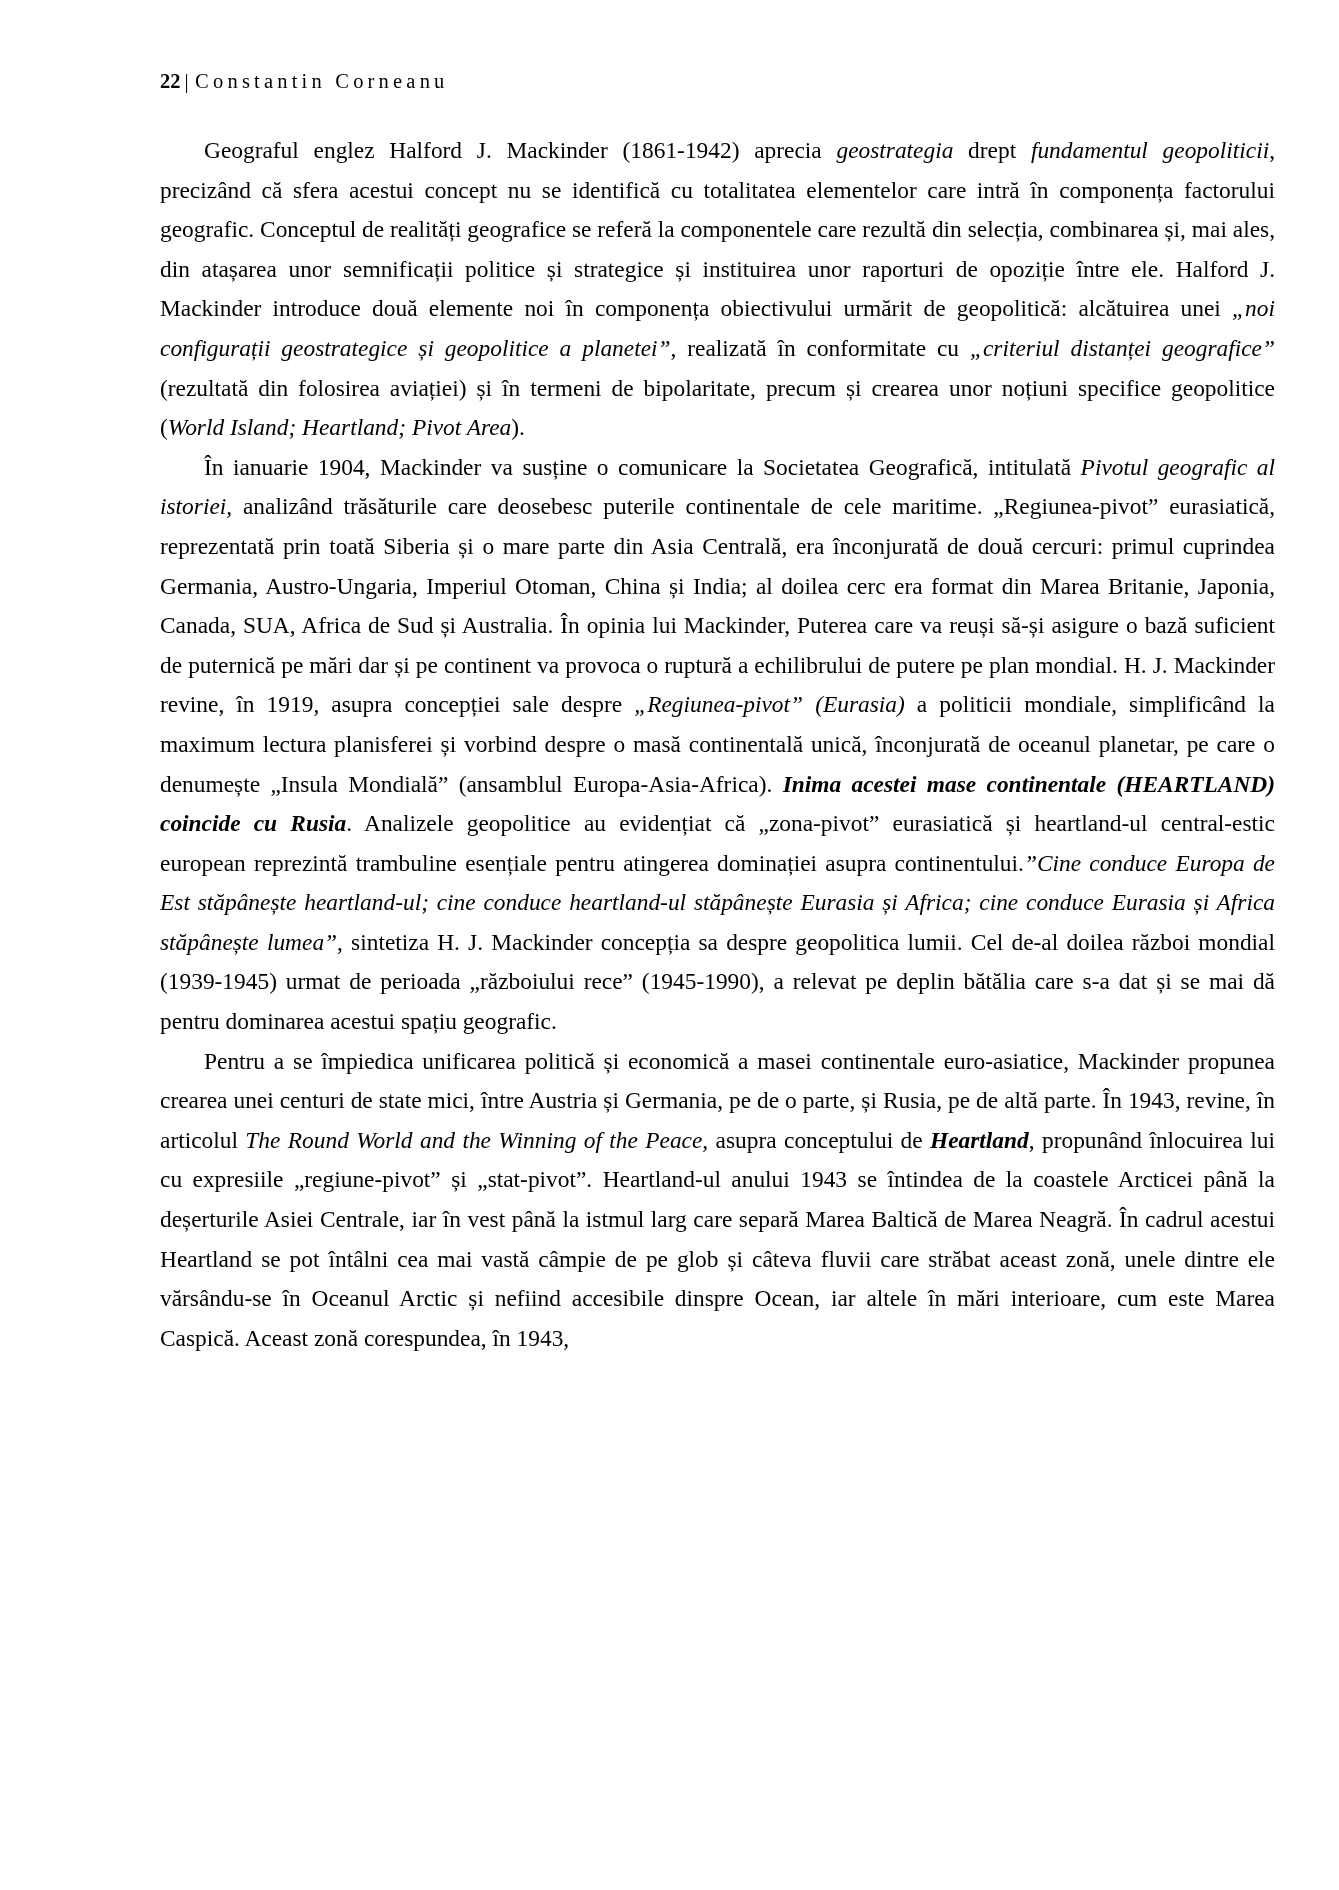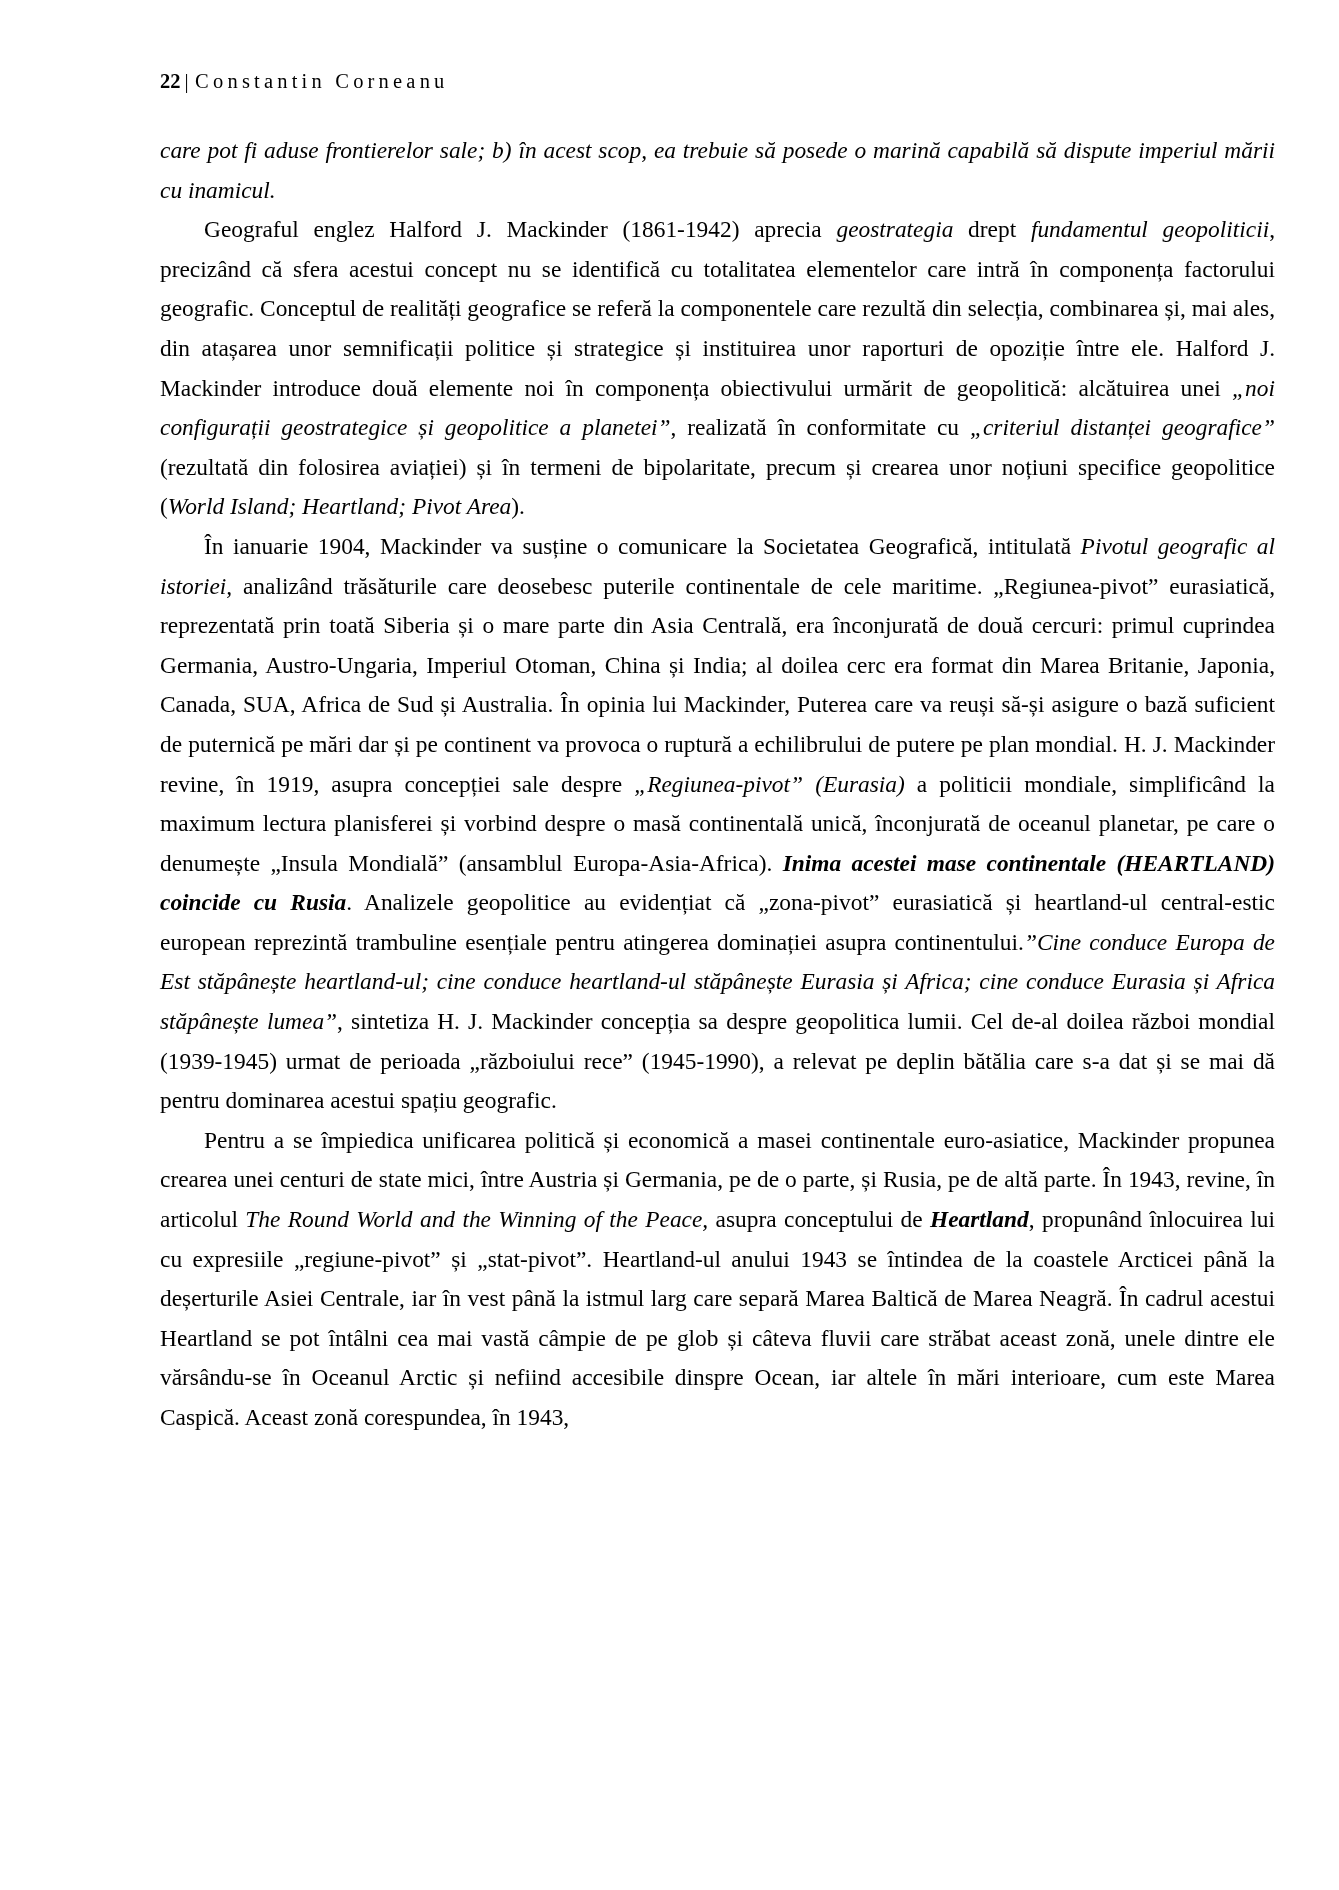--- a/index.html
+++ b/index.html
@@ -62,21 +62,20 @@
 <body>
 
 <div class="page">
 
   <div class="header">
     <span class="pagenum">22</span><span class="sep">|</span><span class="author">Constantin Corneanu</span>
   </div>
 
   <div class="body-text">
 
-    <p><span class="it">care pot fi aduse frontierelor sale; b) în acest scop, ea trebuie să posede o marină capabilă să dispute imperiul mării cu inamicul.</span></p>
 
     <p class="indent"><span>Geograful englez Halford J. Mackinder (1861-1942) aprecia </span><span class="it">geostrategia</span><span> drept </span><span class="it">fundamentul geopoliticii</span><span>, precizând că sfera acestui concept nu se identifică cu totalitatea elementelor care intră în componența factorului geografic. Conceptul de realități geografice se referă la componentele care rezultă din selecția, combinarea și, mai ales, din atașarea unor semnificații politice și strategice și instituirea unor raporturi de opoziție între ele. Halford J. Mackinder introduce două elemente noi în componența obiectivului urmărit de geopolitică: alcătuirea unei </span><span class="it">„noi configurații geostrategice și geopolitice a planetei”</span><span>, realizată în conformitate cu </span><span class="it">„criteriul distanței geografice”</span><span> (rezultată din folosirea aviației) și în termeni de bipolaritate, precum și crearea unor noțiuni specifice geopolitice (</span><span class="it">World Island; Heartland; Pivot Area</span><span>).</span></p>
 
     <p class="indent"><span>În ianuarie 1904, Mackinder va susține o comunicare la Societatea Geografică, intitulată </span><span class="it">Pivotul geografic al istoriei,</span><span> analizând trăsăturile care deosebesc puterile continentale de cele maritime. „Regiunea-pivot” eurasiatică, reprezentată prin toată Siberia și o mare parte din Asia Centrală, era înconjurată de două cercuri: primul cuprindea Germania, Austro-Ungaria, Imperiul Otoman, China și India; al doilea cerc era format din Marea Britanie, Japonia, Canada, SUA, Africa de Sud și Australia. În opinia lui Mackinder, Puterea care va reuși să-și asigure o bază suficient de puternică pe mări dar și pe continent va provoca o ruptură a echilibrului de putere pe plan mondial. H. J. Mackinder revine, în 1919, asupra concepției sale despre </span><span class="it">„Regiunea-pivot” (Eurasia)</span><span> a politicii mondiale, simplificând la maximum lectura planisferei și vorbind despre o masă continentală unică, înconjurată de oceanul planetar, pe care o denumește „Insula Mondială” (ansamblul Europa-Asia-Africa). </span><span class="bi">Inima acestei mase continentale (HEARTLAND) coincide cu Rusia</span><span>. Analizele geopolitice au evidențiat că „zona-pivot” eurasiatică și heartland-ul central-estic european reprezintă trambuline esențiale pentru atingerea dominației asupra continentului.</span><span class="it">”Cine conduce Europa de Est stăpânește heartland-ul; cine conduce heartland-ul stăpânește Eurasia și Africa; cine conduce Eurasia și Africa stăpânește lumea”</span><span>, sintetiza H. J. Mackinder concepția sa despre geopolitica lumii. Cel de-al doilea război mondial (1939-1945) urmat de perioada „războiului rece” (1945-1990), a relevat pe deplin bătălia care s-a dat și se mai dă pentru dominarea acestui spațiu geografic.</span></p>
 
     <p class="indent"><span>Pentru a se împiedica unificarea politică și economică a masei continentale euro-asiatice, Mackinder propunea crearea unei centuri de state mici, între Austria și Germania, pe de o parte, și Rusia, pe de altă parte. În 1943, revine, în articolul </span><span class="it">The Round World and the Winning of the Peace,</span><span> asupra conceptului de </span><span class="bi">Heartland</span><span>, propunând înlocuirea lui cu expresiile „regiune-pivot” și „stat-pivot”. Heartland-ul anului 1943 se întindea de la coastele Arcticei până la deșerturile Asiei Centrale, iar în vest până la istmul larg care separă Marea Baltică de Marea Neagră. În cadrul acestui Heartland se pot întâlni cea mai vastă câmpie de pe glob și câteva fluvii care străbat aceast zonă, unele dintre ele vărsându-se în Oceanul Arctic și nefiind accesibile dinspre Ocean, iar altele în mări interioare, cum este Marea Caspică. Aceast zonă corespundea, în 1943,</span></p>
 
   </div>
 </div>
 

